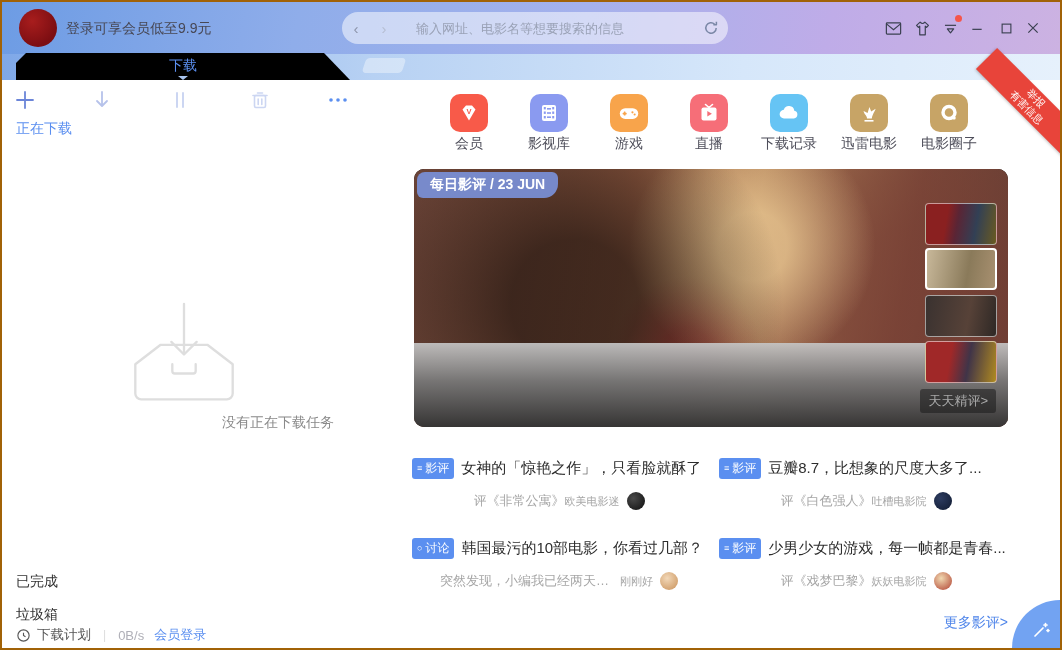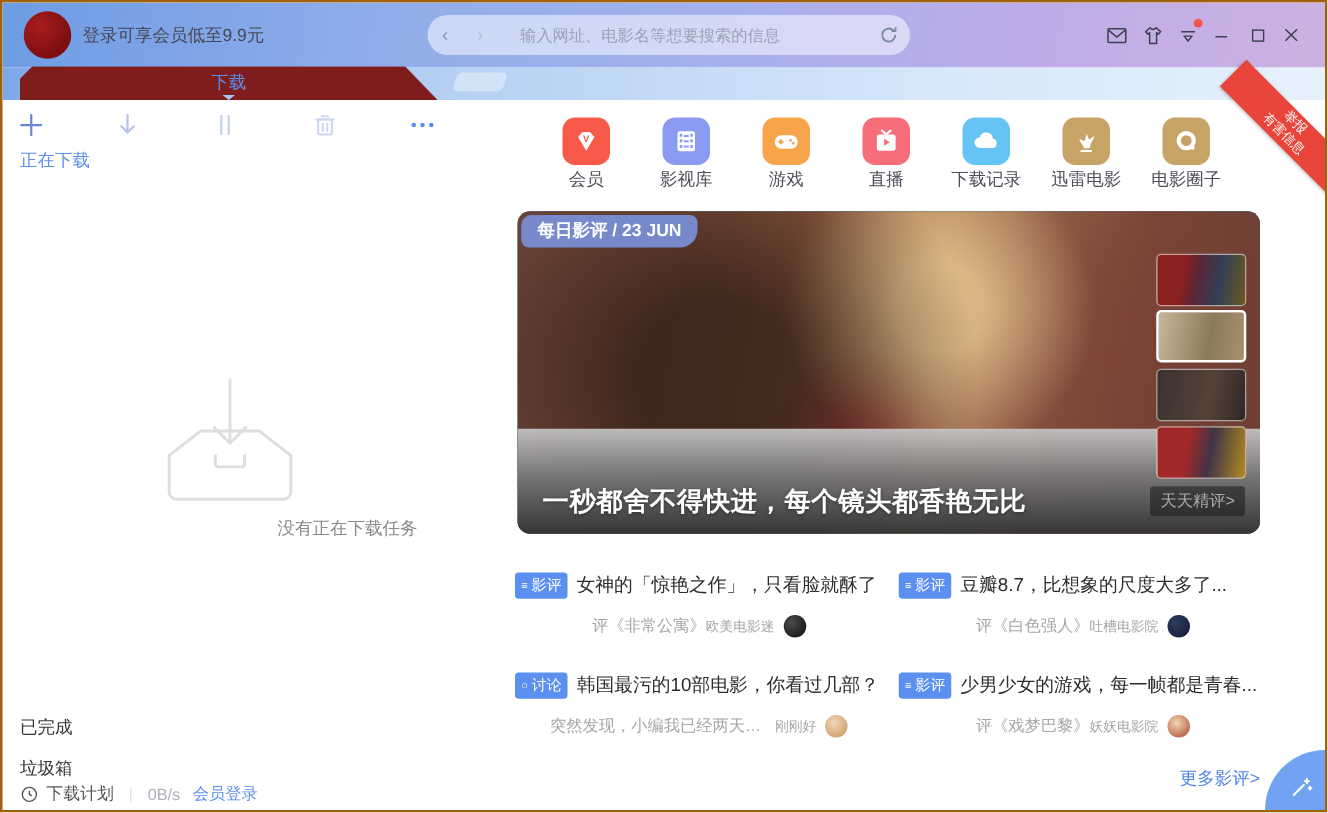--- a/index.html
+++ b/index.html
@@ -24,21 +24,21 @@
   .searchbar input::placeholder { color:#9aa2b6; }
   .refresh-btn { width:34px; display:flex; justify-content:center; }
   .tb-btn { position:absolute; top:14px; width:24px; height:24px; display:flex;
     align-items:center; justify-content:center; }
   .tb-dot { position:absolute; left:953px; top:13px; width:7px; height:7px;
     border-radius:50%; background:#f5554a; }
 
   
   .tabstrip { position:absolute; left:0; top:52px; width:100%; height:26px;
     background:linear-gradient(90deg,#7fa8e8,#b7d1f3 35%,#d6e7fa 70%,#e6f1fc); }
-  .tab { position:absolute; left:14px; top:51px; width:334px; height:27px; background:#7f1d1d;
+  .tab { position:absolute; left:14px; top:51px; width:334px; height:27px; background:#000000;
     clip-path:polygon(0 100%,0 10px,10px 0,calc(100% - 26px) 0,100% 100%);
     text-align:center; font-size:14px; color:#5b8ff0; line-height:24px; }
   .tab-caret { position:absolute; left:50%; bottom:0; margin-left:-5px; width:0; height:0;
     border-left:5px solid transparent; border-right:5px solid transparent;
     border-top:4px solid #a9c4ee; }
   .newtab { position:absolute; left:362px; top:56px; width:40px; height:15px;
     background:rgba(255,255,255,.38); border-radius:4px; transform:skewX(-18deg); }
 
   
   .ribbon { position:absolute; right:-34px; top:86px; width:126px; z-index:30;
@@ -60,21 +60,21 @@
   .statusbar .login { font-size:13px; color:#5b8ff0; margin-left:10px; }
 
   
   .qicon { position:absolute; top:92px; width:38px; height:38px; border-radius:10px;
     display:flex; align-items:center; justify-content:center; }
   .qlabel { position:absolute; top:133px; width:80px; text-align:center;
     font-size:14px; color:#4e4e5a; }
 
   
   .banner { position:absolute; left:412px; top:167px; width:594px; height:258px;
-    border-radius:10px; overflow:hidden; background:#0c4a6e; }
+    border-radius:10px; overflow:hidden; background:#000000; }
   .banner-photo { position:absolute; inset:0;
     background:
       radial-gradient(circle at 27% 52%, rgba(25,16,12,.65) 0 14%, transparent 46%),
       radial-gradient(circle at 57% 30%, rgba(238,205,150,.75) 0 9%, transparent 32%),
       radial-gradient(circle at 46% 70%, rgba(150,30,40,.55) 0 6%, transparent 20%),
       radial-gradient(circle at 86% 55%, rgba(120,62,52,.6) 0 16%, transparent 48%),
       linear-gradient(100deg,#6b4438,#915a41 35%,#b98a5e 55%,#7c4a3a 80%,#5f3d33); }
   .banner-overlay { position:absolute; left:0; right:0; bottom:0; height:84px;
     background:linear-gradient(180deg, rgba(198,198,198,.92), rgba(120,120,120,.95) 45%, rgba(52,52,52,.97)); }
   .banner-badge { position:absolute; left:3px; top:3px; padding:4px 13px;
@@ -314,21 +314,20 @@
   <div class="qlabel" style="left:907px">电影圈子</div>
 
   <div class="banner">
     <div class="banner-photo"></div>
     <div class="banner-overlay"></div>
     <div class="banner-badge">每日影评 / 23 JUN</div>
     <div class="thumb t1"></div>
     <div class="thumb t2 active"></div>
     <div class="thumb t3"></div>
     <div class="thumb t4"></div>
-    <div class="banner-caption">一秒都舍不得快进，每个镜头都香艳无比</div>
     <div class="banner-side">天天精评&gt;</div>
   </div>
 
   <div class="card" style="left:410px; top:456px">
     <div class="card-top">
       <span class="badge">
           <span class="bi">≡</span>
           <span>影评</span>
         </span>
       <span class="card-title">女神的「惊艳之作」，只看脸就酥了</span>

